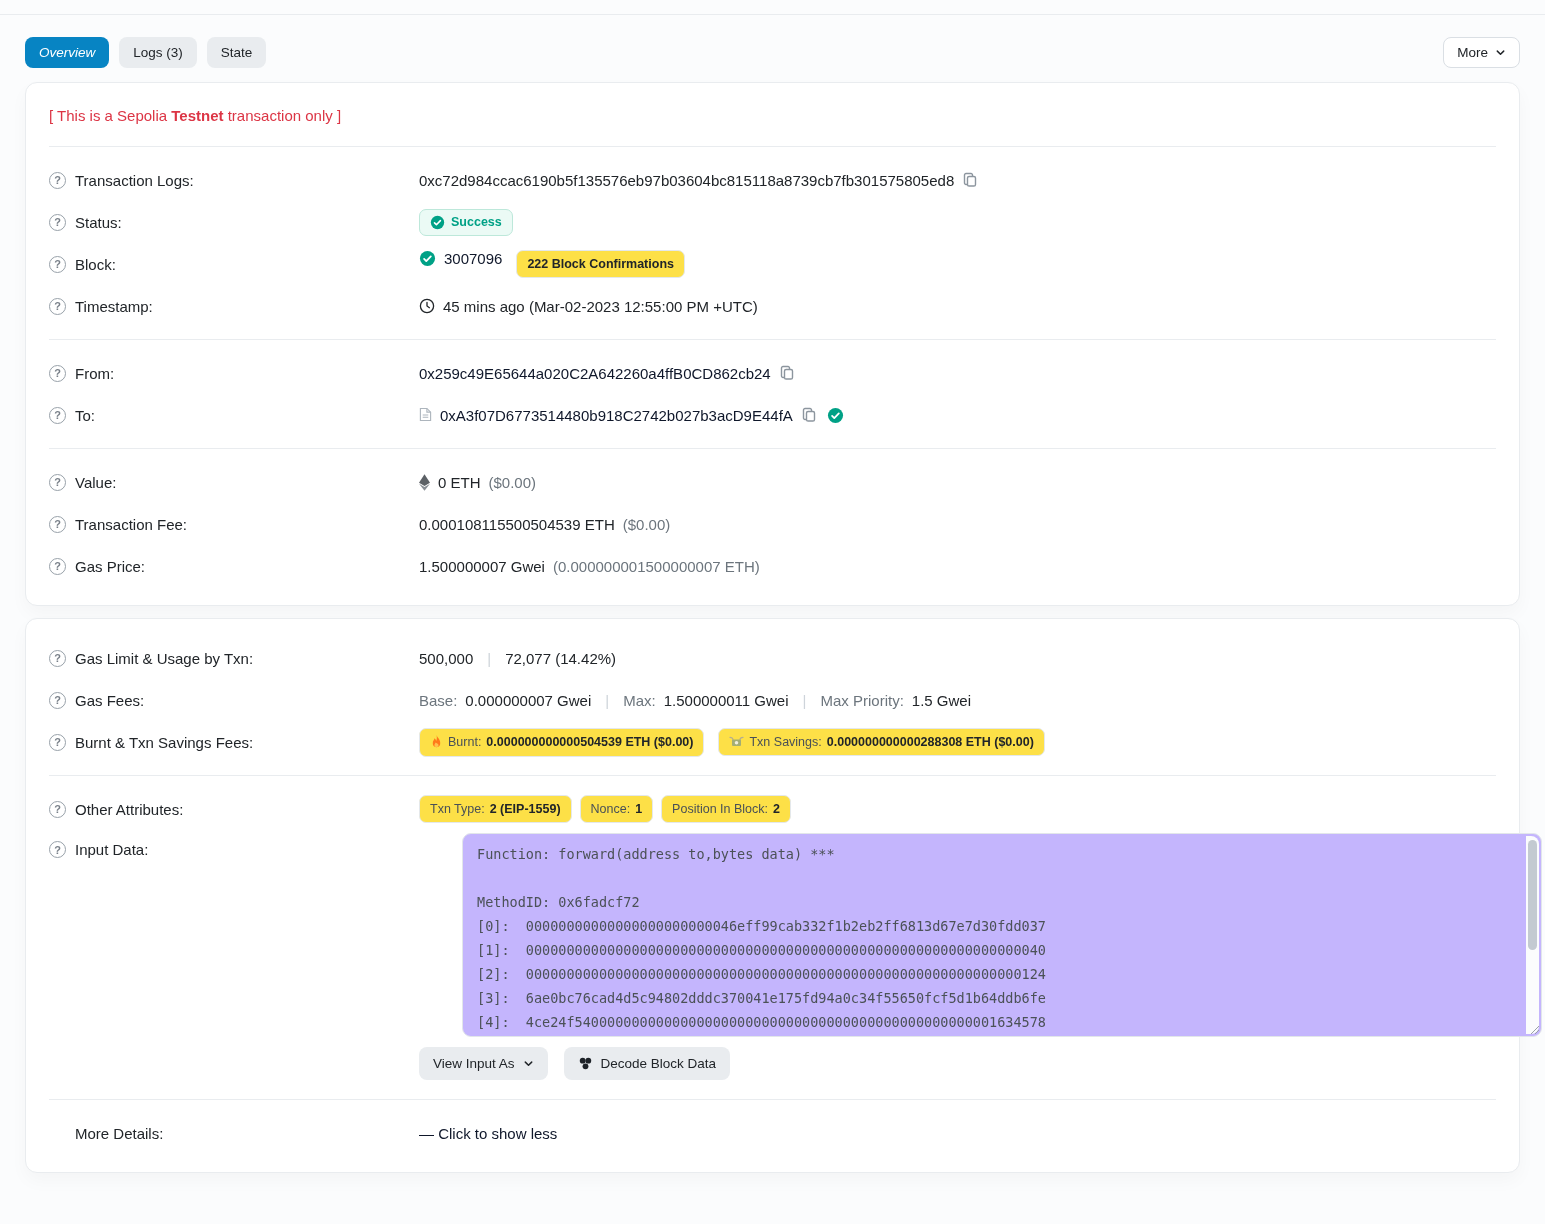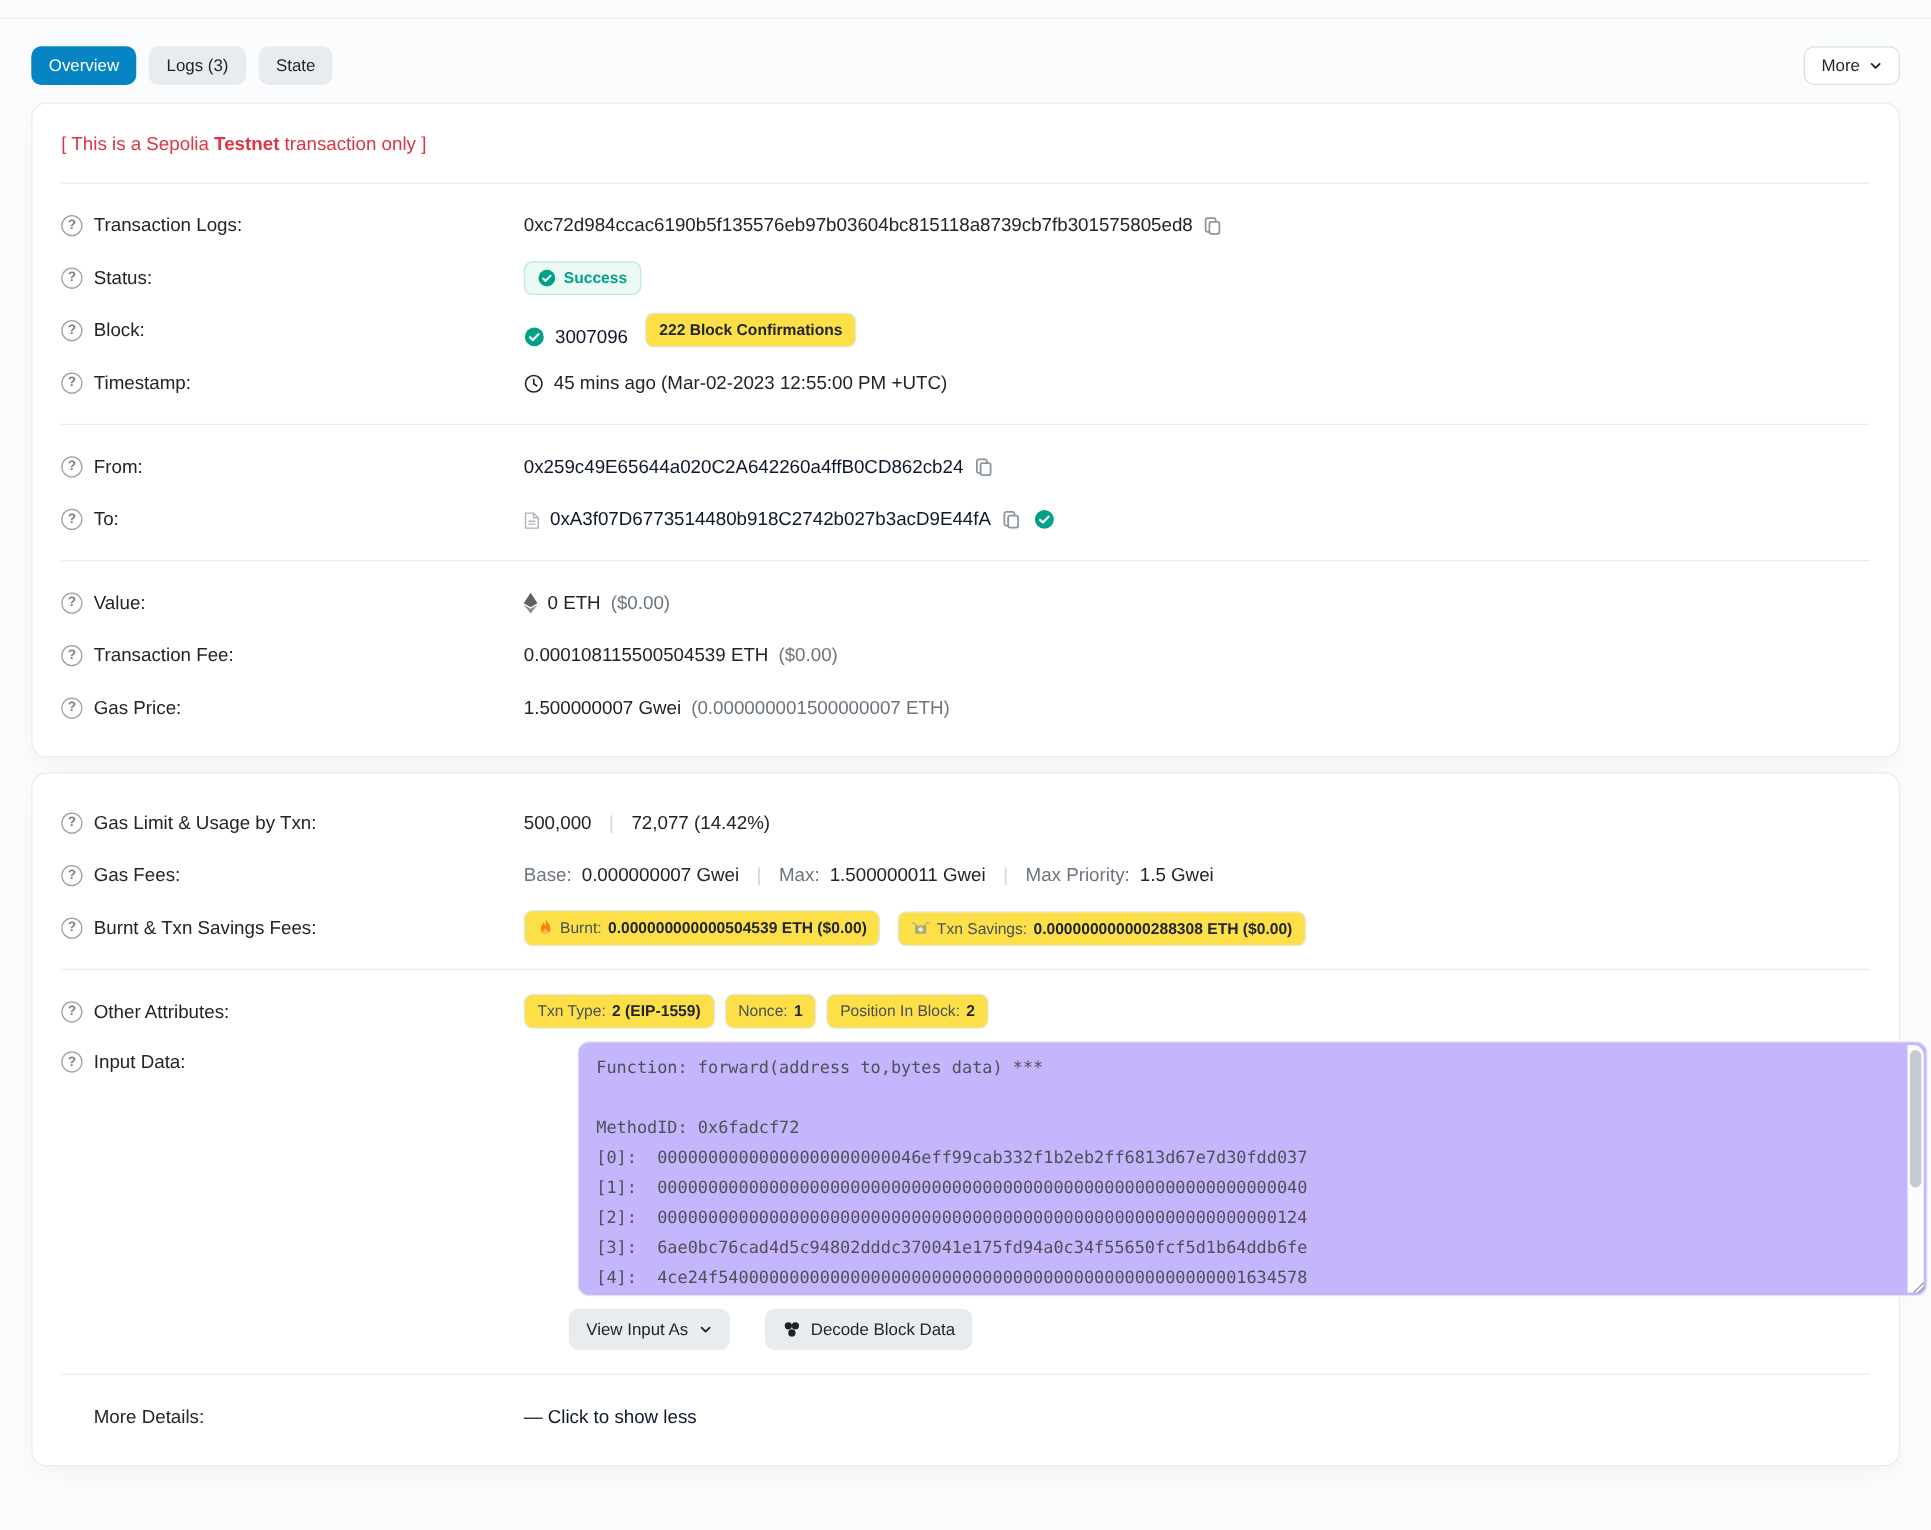--- a/index.html
+++ b/index.html
@@ -21,42 +21,42 @@
   .page-divider { border:none; border-top:1px solid #e9ecef; margin:0 -25px; }
 
   
   .tabbar { display:flex; align-items:center; justify-content:space-between; padding:22px 0 14px 0; }
   .tabs { display:flex; gap:10px; }
   .tab {
     border:none; border-radius:8px; background:#e9ecef; color:#212529;
     font-size:13.5px; font-weight:500; padding:8px 14px; cursor:pointer;
     font-family:"Liberation Sans",sans-serif;
   }
-  .tab.active { background:#0784c3; color:#fff; }
+  .tab.active { background:#0784c3; color:#fff;font-style:italic; }
   .more-btn {
     display:flex; align-items:center; gap:7px; background:#fff; border:1px solid #dadfe4;
     border-radius:8px; padding:7px 13px; font-size:13.5px; font-weight:500; color:#212529;
     cursor:pointer; font-family:"Liberation Sans",sans-serif;
   }
 
   
   .card {
     background:#fff; border:1px solid #e9ecef; border-radius:12px;
     box-shadow:0 8px 18px rgba(0,0,0,.03); padding:18px 23px; margin-bottom:12px;
   }
   .group-divider { border:none; border-top:1px solid #e9ecef; margin:12px 0; }
 
   .testnet-notice { color:#dc3545; padding:6px 0 10px 0; }
   .testnet-notice b { font-weight:700; }
 
   .row { display:flex; align-items:center; min-height:42px; padding:3px 0; }
   .row.top { align-items:flex-start; }
   .row-label { flex:0 0 370px; display:flex; align-items:center; gap:9px; color:#212529; }
   .row.top .row-label { padding-top:8px; }
-  .row-value { display:flex; align-items:flex-end; gap:8px; flex:1; min-width:0; }
+  .row-value { display:flex; align-items:flex-start; gap:8px; flex:1; min-width:0; }
 
   .q-icon {
     width:17px; height:17px; border:1.4px solid #98a1a9; border-radius:50%;
     color:#798089; font-size:11px; font-weight:700; display:inline-flex;
     align-items:center; justify-content:center; flex:none; cursor:default;
   }
   .icon-btn { background:none; border:none; padding:0; cursor:pointer; display:inline-flex; align-items:center; }
 
   a.link { color:#0f172a; text-decoration:none; cursor:pointer; }
   .muted { color:#6c757d; }
@@ -85,21 +85,21 @@
     font-family:"DejaVu Sans Mono", monospace; font-size:13.5px; height:24px;
     line-height:24px; color:#4b5157; white-space:pre;
   }
   .code-scrollbar {
     position:absolute; top:2px; right:2px; bottom:2px; width:13px;
     background:#fbfcfd; border-radius:0 8px 8px 0;
   }
   .code-thumb { position:absolute; top:4px; right:2px; width:9px; height:110px; border-radius:5px; background:#c3cad1; }
   .code-grip { position:absolute; right:1px; bottom:1px; }
 
-  .input-actions { display:flex; gap:28px; padding:10px 0 4px 0;margin-left:36px; }
+  .input-actions { display:flex; gap:16px; padding:10px 0 4px 0; }
   .gray-btn {
     display:flex; align-items:center; gap:8px; background:#e9ecef; border:none;
     border-radius:8px; padding:9px 14px; font-size:13.5px; font-weight:500; color:#212529;
     cursor:pointer; font-family:"Liberation Sans",sans-serif;
   }
 
   svg { flex:none; display:block; }
 </style>
 </head>
 <body>

